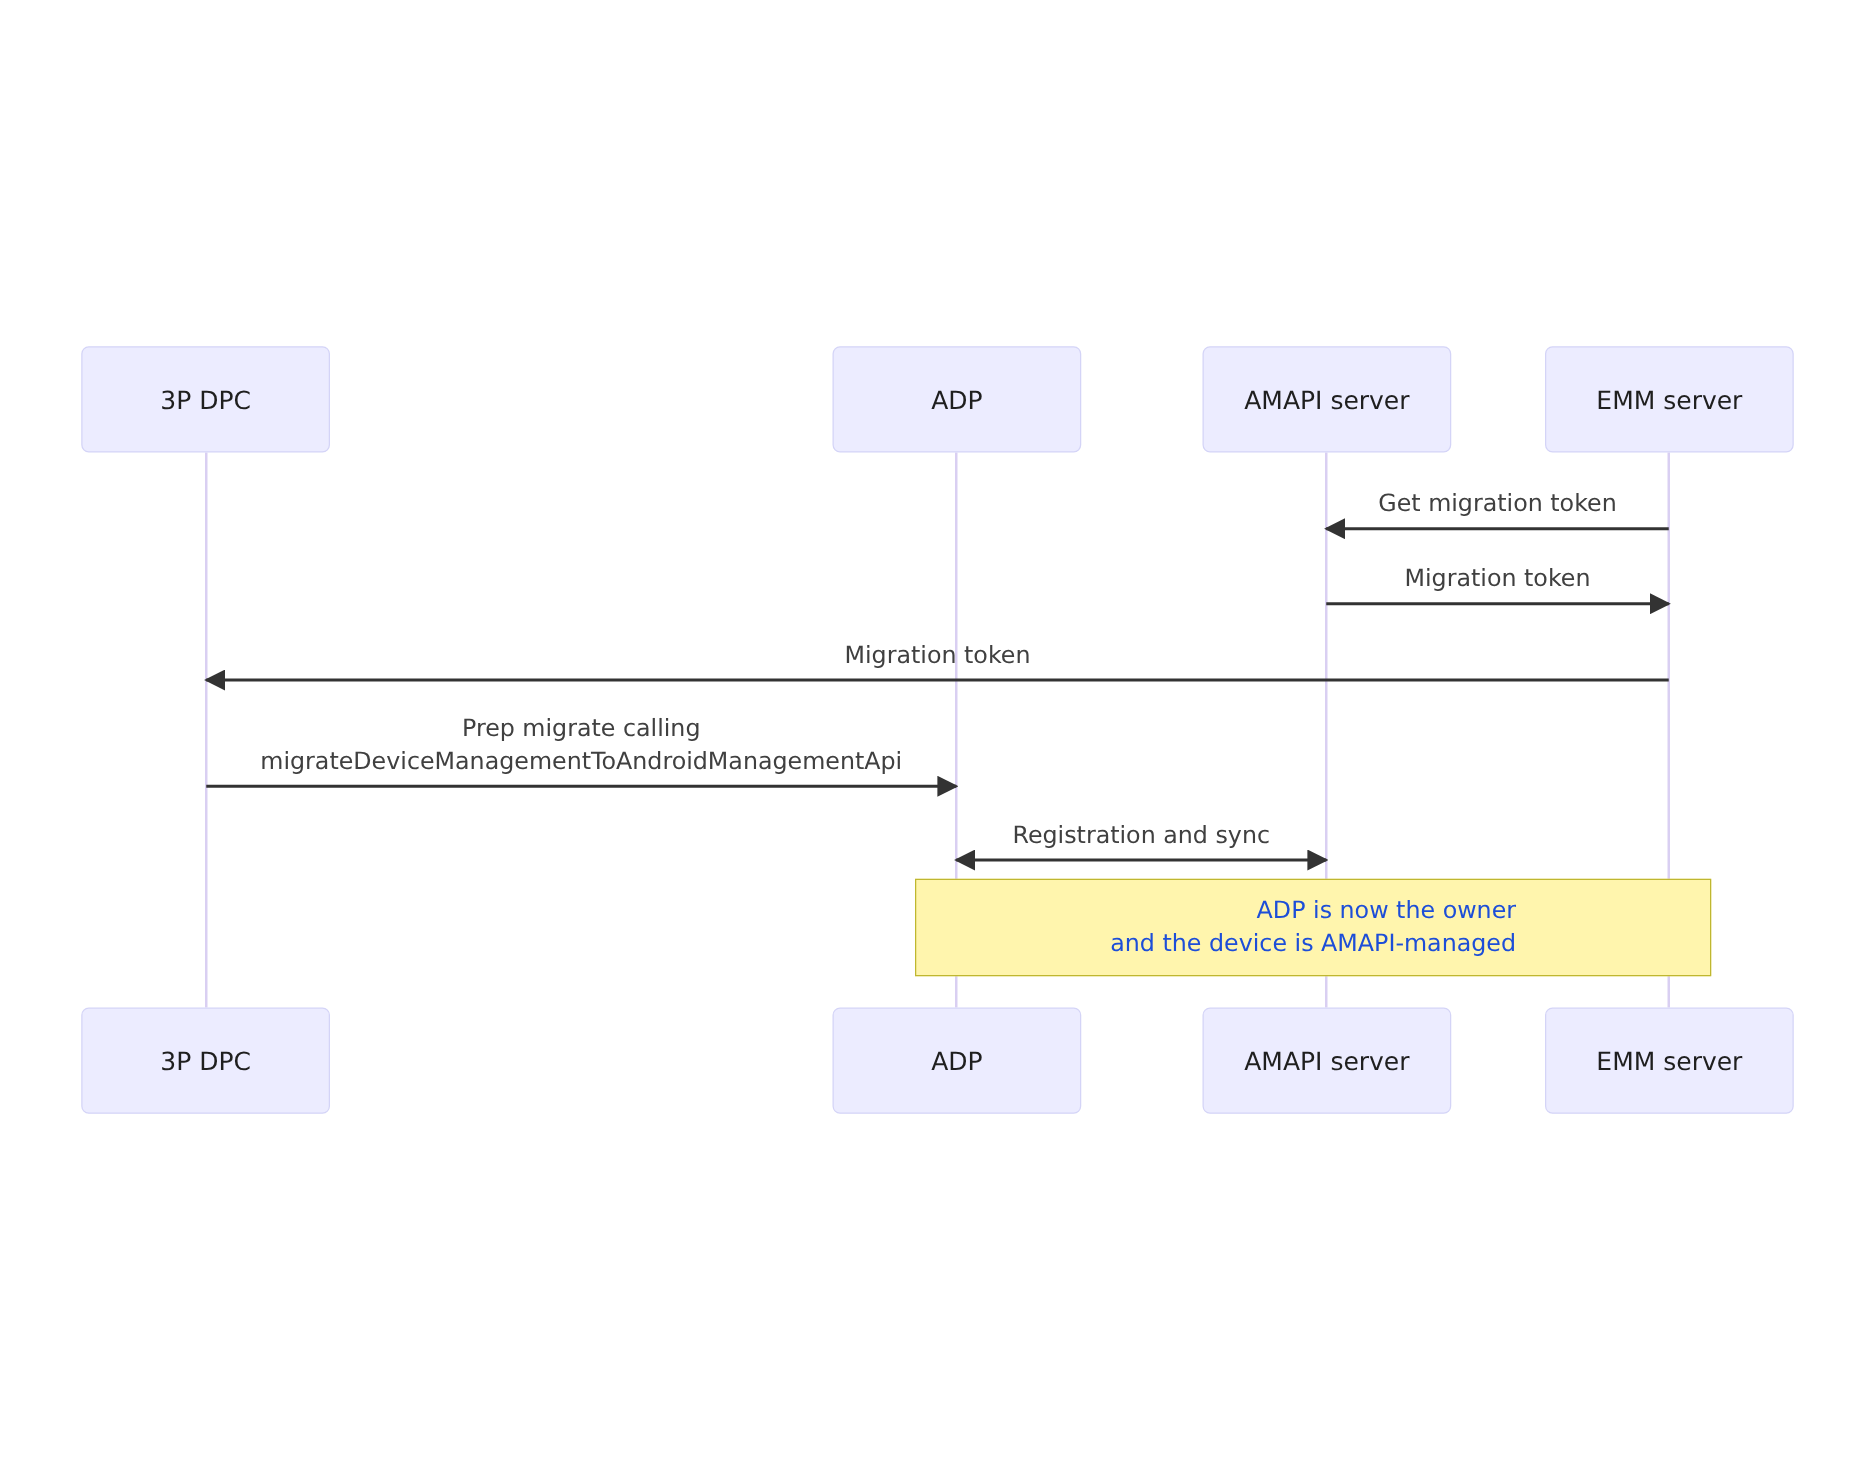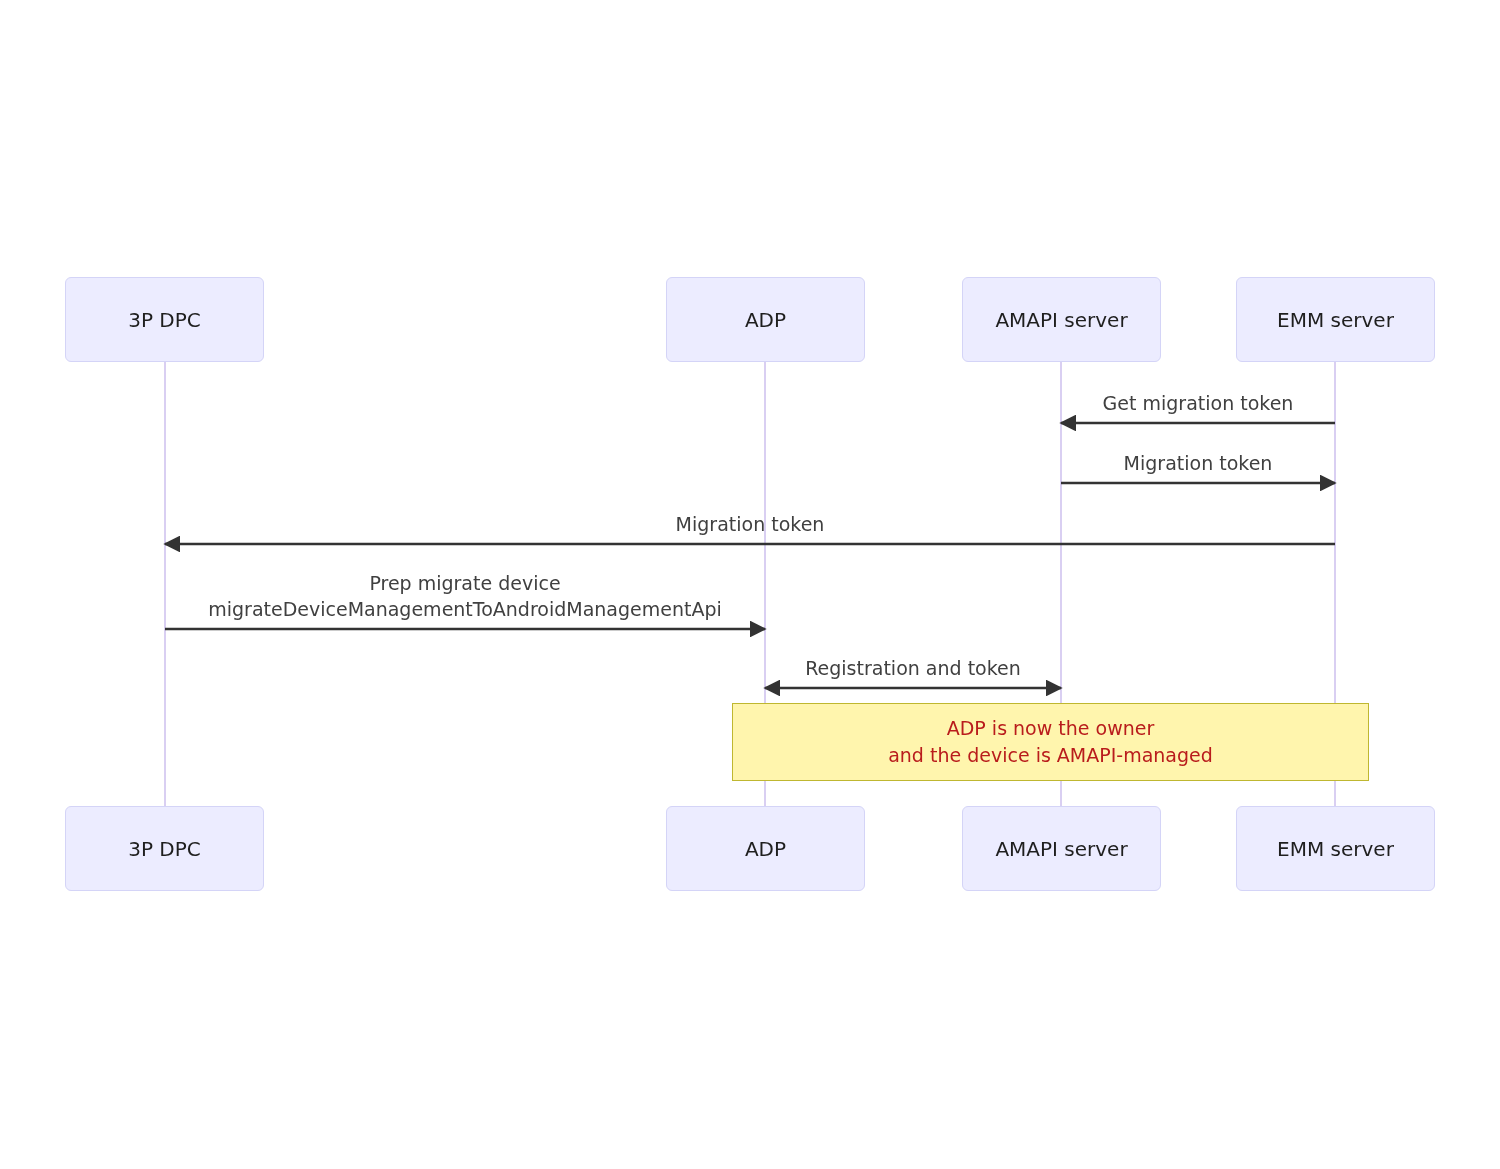--- a/index.html
+++ b/index.html
@@ -56,23 +56,23 @@
     position: absolute;
     box-sizing: border-box;
     background: #fff5ad;
     border: 1px solid #bfb730;
     display: flex;
     align-items: center;
     justify-content: center;
   }
   .note-text {
     font-size: 19px;
-    color: #b91c1c;
+    color: #1d4ed8;
     line-height: 27px;
-    text-align: center;
+    text-align: right;
     white-space: pre-line;
   }
 </style>
 </head>
 <body>
 
 <div id="diagram">
 
   <svg id="diagram-svg" viewBox="0 0 1500 1169" xmlns="http://www.w3.org/2000/svg">
     <defs>
@@ -123,23 +123,23 @@
         <div class="participant-label">AMAPI server</div>
       </div>
       <div class="participant-box" style="left: 1236px; top: 806px; width: 199px; height: 85px;">
         <div class="participant-label">EMM server</div>
       </div>
     </div>
   <div id="message-labels">
       <div class="msg-label" style="left: 1198px; top: 390px;">Get migration token</div>
       <div class="msg-label" style="left: 1198px; top: 450px;">Migration token</div>
       <div class="msg-label" style="left: 750px; top: 511px;">Migration token</div>
-      <div class="msg-label" style="left: 465px; top: 570px;">Prep migrate device
+      <div class="msg-label" style="left: 465px; top: 570px;">Prep migrate calling
 migrateDeviceManagementToAndroidManagementApi</div>
-      <div class="msg-label" style="left: 913px; top: 655px;">Registration and token</div>
+      <div class="msg-label" style="left: 913px; top: 655px;">Registration and sync</div>
     </div>
 
   <div class="note-box" id="note-box" style="left: 732px; top: 703px; width: 637px; height: 78px;">
     <div class="note-text">ADP is now the owner
 and the device is AMAPI-managed</div>
   </div>
 
 </div>
 
 </body></html>

